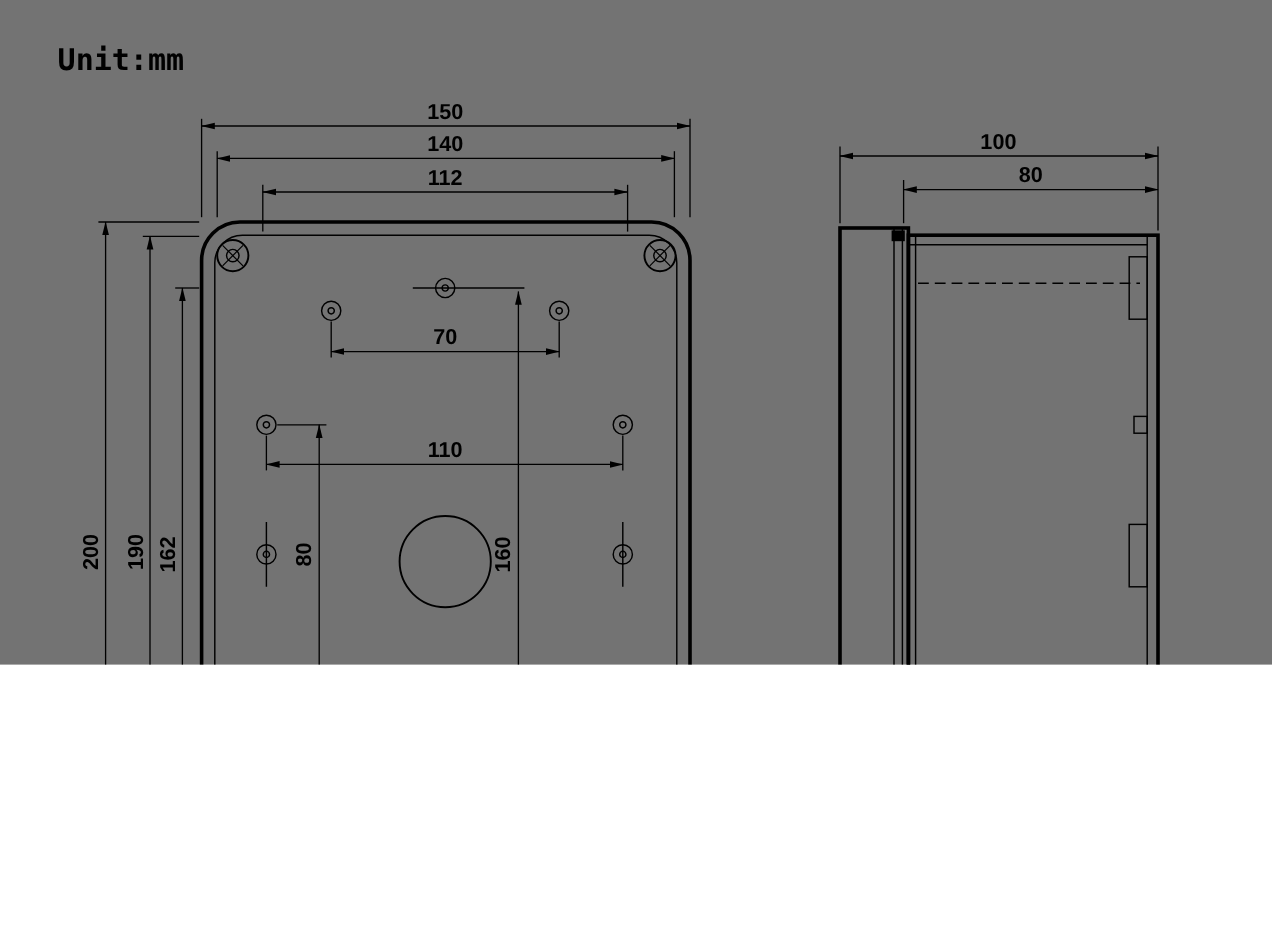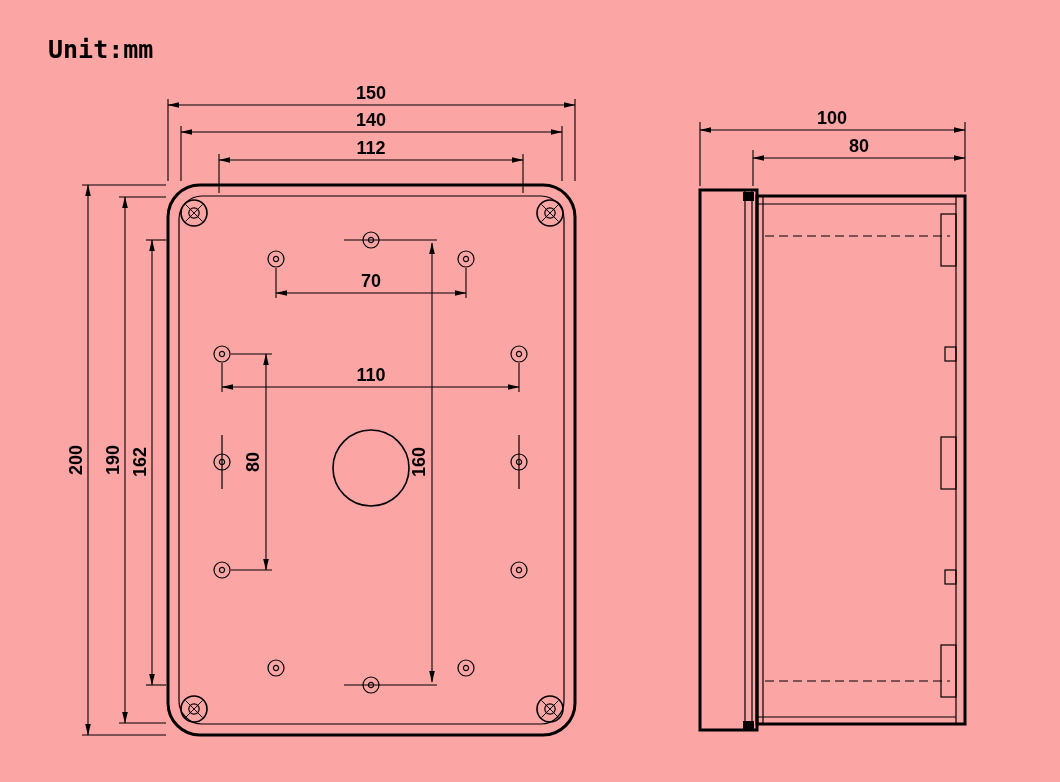--- a/index.html
+++ b/index.html
@@ -1,16 +1,16 @@
 <!DOCTYPE html>
 <html><head>
 <meta charset="utf-8">
 <style>
   html,body{margin:0;padding:0;background:#ffffff;}
-  .page{width:1060px;height:782px;background:#fca5a5;position:relative;overflow:hidden;}
+  .page{width:1060px;height:554px;background:#737373;position:relative;overflow:hidden;}
   .thick{stroke:#000;stroke-width:3;fill:none;stroke-linecap:square;}
   .med{stroke:#000;stroke-width:1.6;fill:none;}
   .thin{stroke:#000;stroke-width:1.2;fill:none;}
   .dim{stroke:#000;stroke-width:1.1;fill:none;}
   .dashed{stroke:#000;stroke-width:1.2;fill:none;stroke-dasharray:9 5;}
   .dimtxt{font-family:"Liberation Sans",sans-serif;font-size:18px;font-weight:600;fill:#000;text-anchor:middle;}
   .unittxt{font-family:"DejaVu Sans Mono",monospace;font-size:25px;font-weight:bold;fill:#000;}
 </style>
 </head>
 <body>

